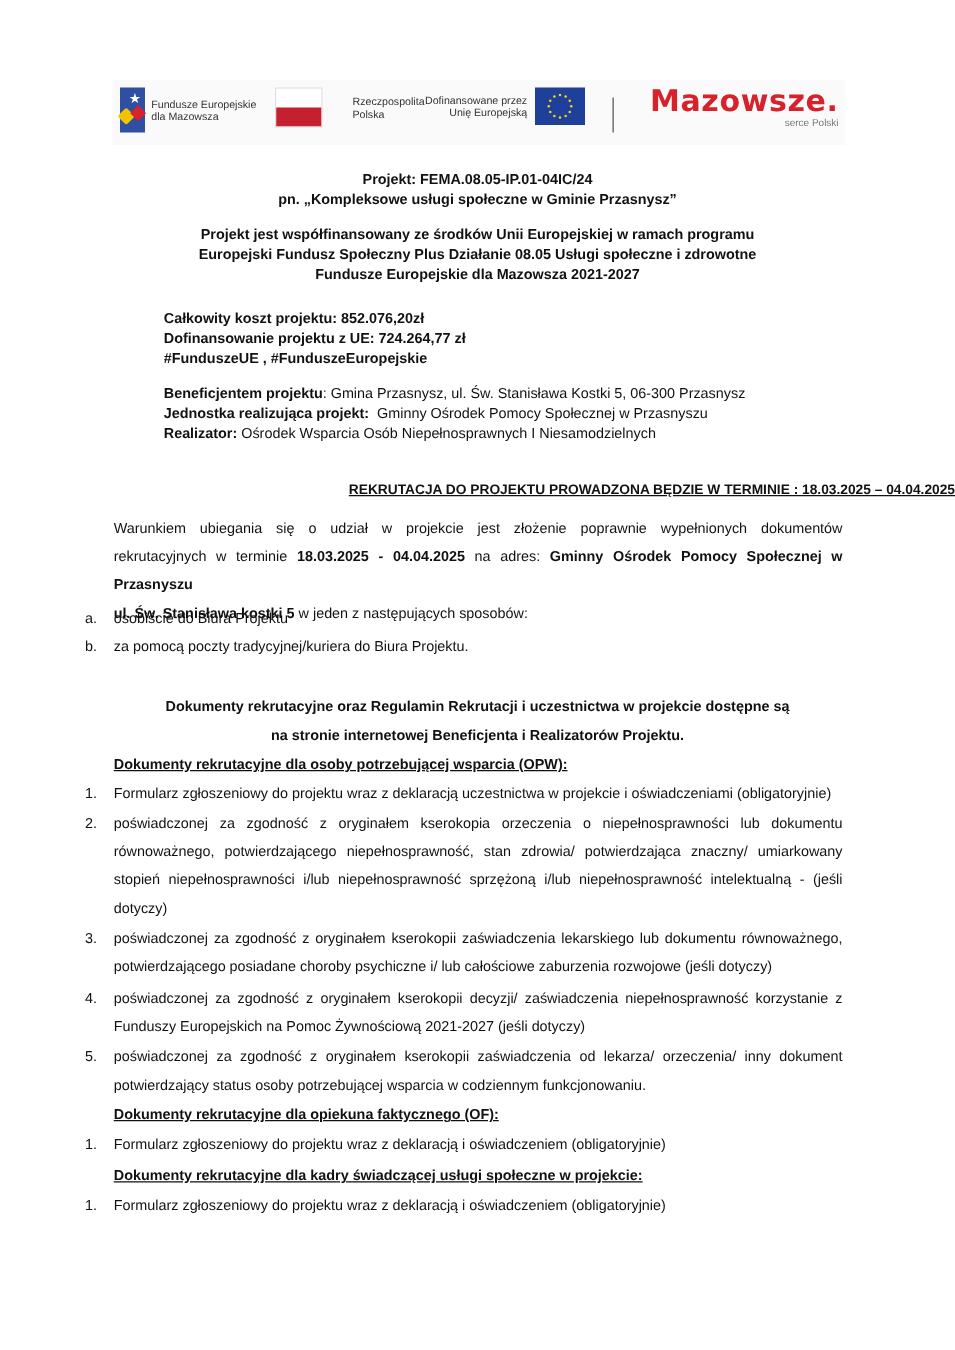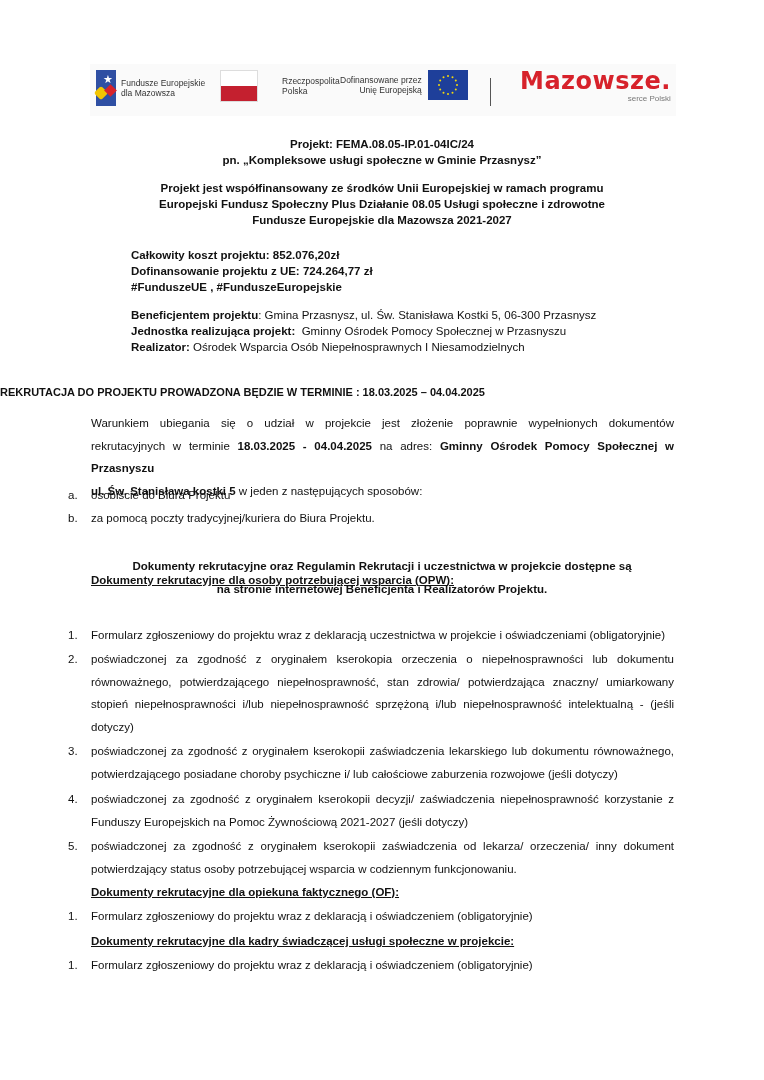--- a/index.html
+++ b/index.html
@@ -22,21 +22,21 @@
   .eu svg { position:absolute; left:0; top:0; }
   .divider { position:absolute; left: 400px; top: 14px; width: 1px; height: 28px; background:#555; }
   .mazowsze { position:absolute; left: 430px; top: 4px; }
   .maz-word { color:#d7222b; font-weight:bold; font-size: 24px; letter-spacing: 0.5px; font-family: "DejaVu Sans", sans-serif; line-height: 26px; }
   .maz-sub { font-size: 8px; color:#777; text-align:right; margin-top: 0px; }
 
   .center { position:absolute; left: 0; width: 764px; text-align:center; font-weight:bold; font-size: 11.5px; line-height: 15.5px; }
   .left-block { position:absolute; left: 91px; font-size: 11.5px; line-height: 16px; margin-left: 40px; }
   .left-block b { font-weight: bold; }
 
-  .recr { position:absolute; left: 0; width: 624px; text-align:left; top: 386px; font-weight:bold; font-size: 11px; }
+  .recr { position:absolute; left: 0; width: 764px; text-align:right; top: 386px; font-weight:bold; font-size: 11px; text-decoration: underline; }
 
   .para { position:absolute; left: 91px; width: 583px; font-size: 11.5px; line-height: 22.5px; text-align: justify; }
   .para .line { display:block; text-align-last: justify; }
   .para .line.last { text-align-last: left; }
 
   .list-item { position:absolute; left: 68px; width: 606px; font-size: 11.5px; line-height: 22.5px; }
   .list-item .mk { position:absolute; left: 0; top: 0; width: 20px; }
   .list-item .tx { position:absolute; left: 23px; width: 583px; }
   .list-item .tx .line { display:block; text-align: justify; text-align-last: justify; }
   .list-item .tx .line.last { text-align-last: left; }
@@ -133,21 +133,21 @@
     <span class="mk">a.</span>
     <span class="tx">osobiście do Biura Projektu</span>
   </div>
   <div class="list-item" style="top:507px;">
     <span class="mk">b.</span>
     <span class="tx">za pomocą poczty tradycyjnej/kuriera do Biura Projektu.</span>
   </div>
 
   <div class="center" style="top:559px; font-size:11.5px;">Dokumenty rekrutacyjne oraz Regulamin Rekrutacji i uczestnictwa w projekcie dostępne są</div>
   <div class="center" style="top:582px; font-size:11.5px;">na stronie internetowej Beneficjenta i Realizatorów Projektu.</div>
-  <div class="sub-head" style="top:572px;text-align:center;">Dokumenty rekrutacyjne dla osoby potrzebującej wsparcia (OPW):</div>
+  <div class="sub-head" style="top:604px;text-align:center;">Dokumenty rekrutacyjne dla osoby potrzebującej wsparcia (OPW):</div>
 
   <div id="opw-list">
       <div class="list-item" style="top: 624px;">
         <span class="mk">1.</span>
         <span class="tx">
           <span class="line last">Formularz zgłoszeniowy do projektu wraz z deklaracją uczestnictwa w projekcie i oświadczeniami (obligatoryjnie)</span>
         </span>
       </div>
       <div class="list-item" style="top: 648px;">
         <span class="mk">2.</span>

